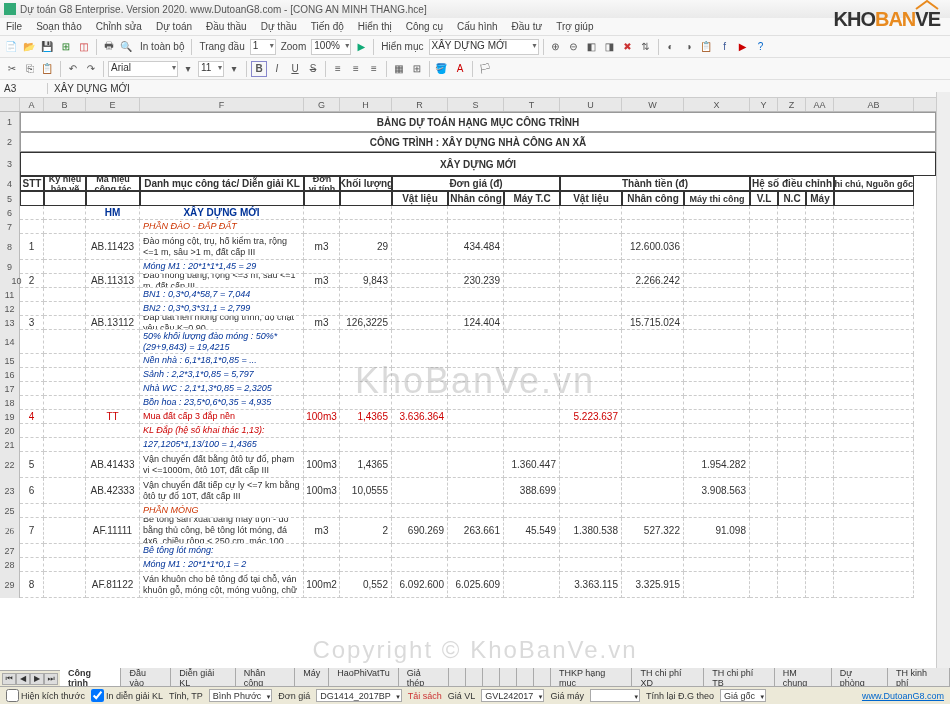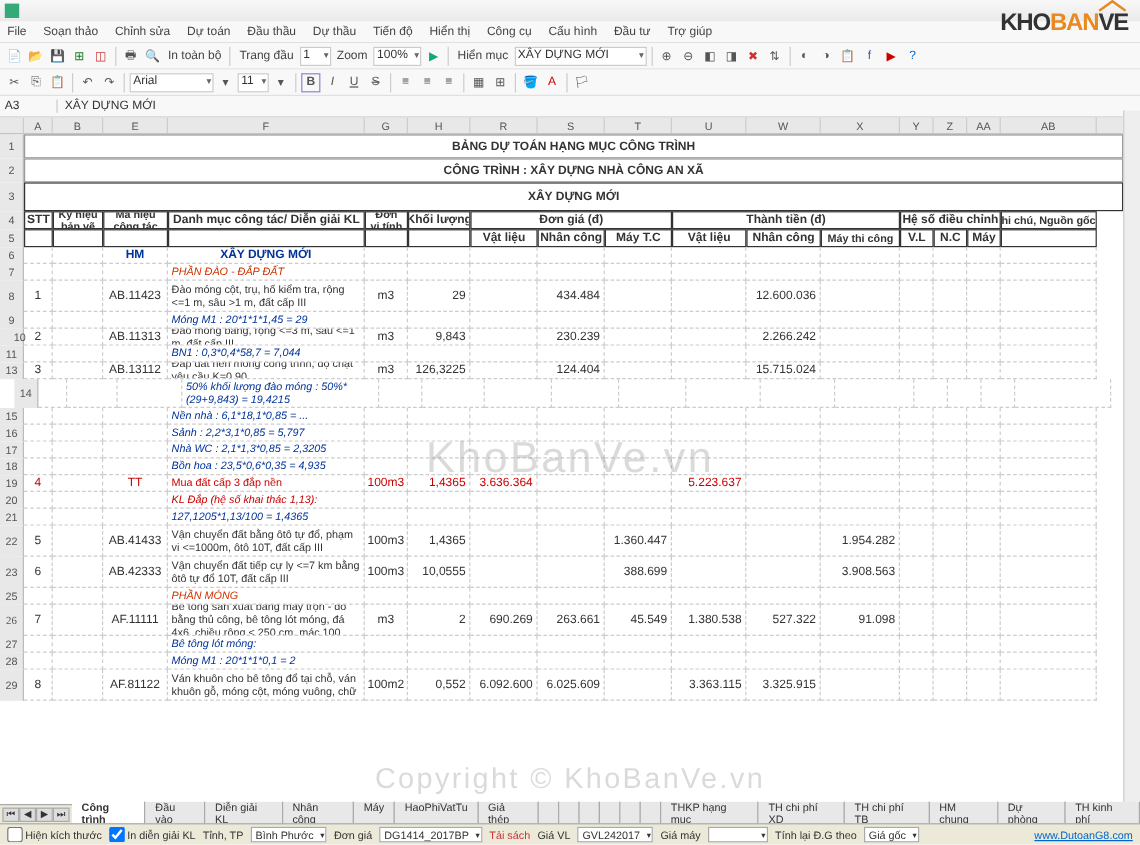--- a/index.html
+++ b/index.html
@@ -49,20 +49,21 @@
 .statusbar .link { color: #0066cc; text-decoration: underline; }
 .watermark { position: absolute; top: 360px; left: 0; right: 0; text-align: center; font-size: 36px; font-family: Arial; color: rgba(150,150,150,0.35); font-weight: 500; pointer-events: none; z-index: 5; letter-spacing: 2px; }
 .watermark2 { position: absolute; bottom: 40px; left: 0; right: 0; text-align: center; font-size: 24px; color: rgba(150,150,150,0.35); font-weight: 500; pointer-events: none; z-index: 5; letter-spacing: 2px; }
 .scrollv { position: absolute; right: 0; top: 92px; bottom: 34px; width: 14px; background: #eee; border-left: 1px solid #ccc; }
 </style>
 </head>
 <body>
 
 <div class="titlebar">
   <span class="icon"></span>
+  <span>Dự toán G8 Enterprise. Version 2020.   www.DutoanG8.com - [CONG AN MINH THANG.hce]</span>
 </div>
 
 <div class="logo">
   <svg class="roof" viewBox="0 0 26 10">
       <path d="M2 9 L13 1 L24 9" stroke="#e88a1f" stroke-width="2" fill="none"></path>
     </svg>
   <span>KHO</span><span class="orange">BAN</span><span>VE</span>
 </div>
 
 <div class="menubar">
@@ -324,39 +325,58 @@
         <div class="cell blue num" style="width: 56px;;justify-content:flex-end"></div>
         <div class="cell blue num" style="width: 62px;;justify-content:flex-end"></div>
         <div class="cell blue num" style="width: 62px;;justify-content:flex-end"></div>
         <div class="cell blue num" style="width: 66px;;justify-content:flex-end"></div>
         <div class="cell " style="width: 28px;"></div>
         <div class="cell " style="width: 28px;"></div>
         <div class="cell " style="width: 28px;"></div>
         <div class="cell " style="width: 80px;"></div>
       </div>
       <div class="row" style="height: 14px;">
+        <div class="rownum" style="height: 14px;">12</div>
+        <div class="cell blue ctr" style="width: 24px;;justify-content:center"></div>
+        <div class="cell " style="width: 42px;"></div>
+        <div class="cell blue ctr" style="width: 54px;;justify-content:center"></div>
+        <div class="cell blue" style="width: 164px;;white-space:normal;line-height:11px;font-size:9px">BN2 : 0,3*0,3*31,1 = 2,799</div>
+        <div class="cell blue ctr" style="width: 36px;;justify-content:center"></div>
+        <div class="cell blue num" style="width: 52px;;justify-content:flex-end"></div>
+        <div class="cell blue num" style="width: 56px;;justify-content:flex-end"></div>
+        <div class="cell blue num" style="width: 56px;;justify-content:flex-end"></div>
+        <div class="cell blue num" style="width: 56px;;justify-content:flex-end"></div>
+        <div class="cell blue num" style="width: 62px;;justify-content:flex-end"></div>
+        <div class="cell blue num" style="width: 62px;;justify-content:flex-end"></div>
+        <div class="cell blue num" style="width: 66px;;justify-content:flex-end"></div>
+        <div class="cell " style="width: 28px;"></div>
+        <div class="cell " style="width: 28px;"></div>
+        <div class="cell " style="width: 28px;"></div>
+        <div class="cell " style="width: 80px;"></div>
+      </div>
+      <div class="row" style="height: 14px;">
         <div class="rownum" style="height: 14px;">13</div>
         <div class="cell  ctr" style="width: 24px;;justify-content:center">3</div>
         <div class="cell " style="width: 42px;"></div>
         <div class="cell  ctr" style="width: 54px;;justify-content:center">AB.13112</div>
         <div class="cell " style="width: 164px;;white-space:normal;line-height:11px;font-size:9px">Đắp đất nền móng công trình, độ chặt yêu cầu K=0,90</div>
         <div class="cell  ctr" style="width: 36px;;justify-content:center">m3</div>
         <div class="cell  num" style="width: 52px;;justify-content:flex-end">126,3225</div>
         <div class="cell  num" style="width: 56px;;justify-content:flex-end"></div>
         <div class="cell  num" style="width: 56px;;justify-content:flex-end">124.404</div>
         <div class="cell  num" style="width: 56px;;justify-content:flex-end"></div>
         <div class="cell  num" style="width: 62px;;justify-content:flex-end"></div>
         <div class="cell  num" style="width: 62px;;justify-content:flex-end">15.715.024</div>
         <div class="cell  num" style="width: 66px;;justify-content:flex-end"></div>
         <div class="cell " style="width: 28px;"></div>
         <div class="cell " style="width: 28px;"></div>
         <div class="cell " style="width: 28px;"></div>
         <div class="cell " style="width: 80px;"></div>
       </div>
-      <div class="row" style="height: 24px; padding-left: 12px;">
+      <div class="row" style="height: 24px;">
         <div class="rownum" style="height: 24px;">14</div>
         <div class="cell blue ctr" style="width: 24px;;justify-content:center"></div>
         <div class="cell " style="width: 42px;"></div>
         <div class="cell blue ctr" style="width: 54px;;justify-content:center"></div>
         <div class="cell blue" style="width: 164px;;white-space:normal;line-height:11px;font-size:9px">50% khối lượng đào móng : 50%*(29+9,843) = 19,4215</div>
         <div class="cell blue ctr" style="width: 36px;;justify-content:center"></div>
         <div class="cell blue num" style="width: 52px;;justify-content:flex-end"></div>
         <div class="cell blue num" style="width: 56px;;justify-content:flex-end"></div>
         <div class="cell blue num" style="width: 56px;;justify-content:flex-end"></div>
         <div class="cell blue num" style="width: 56px;;justify-content:flex-end"></div>

